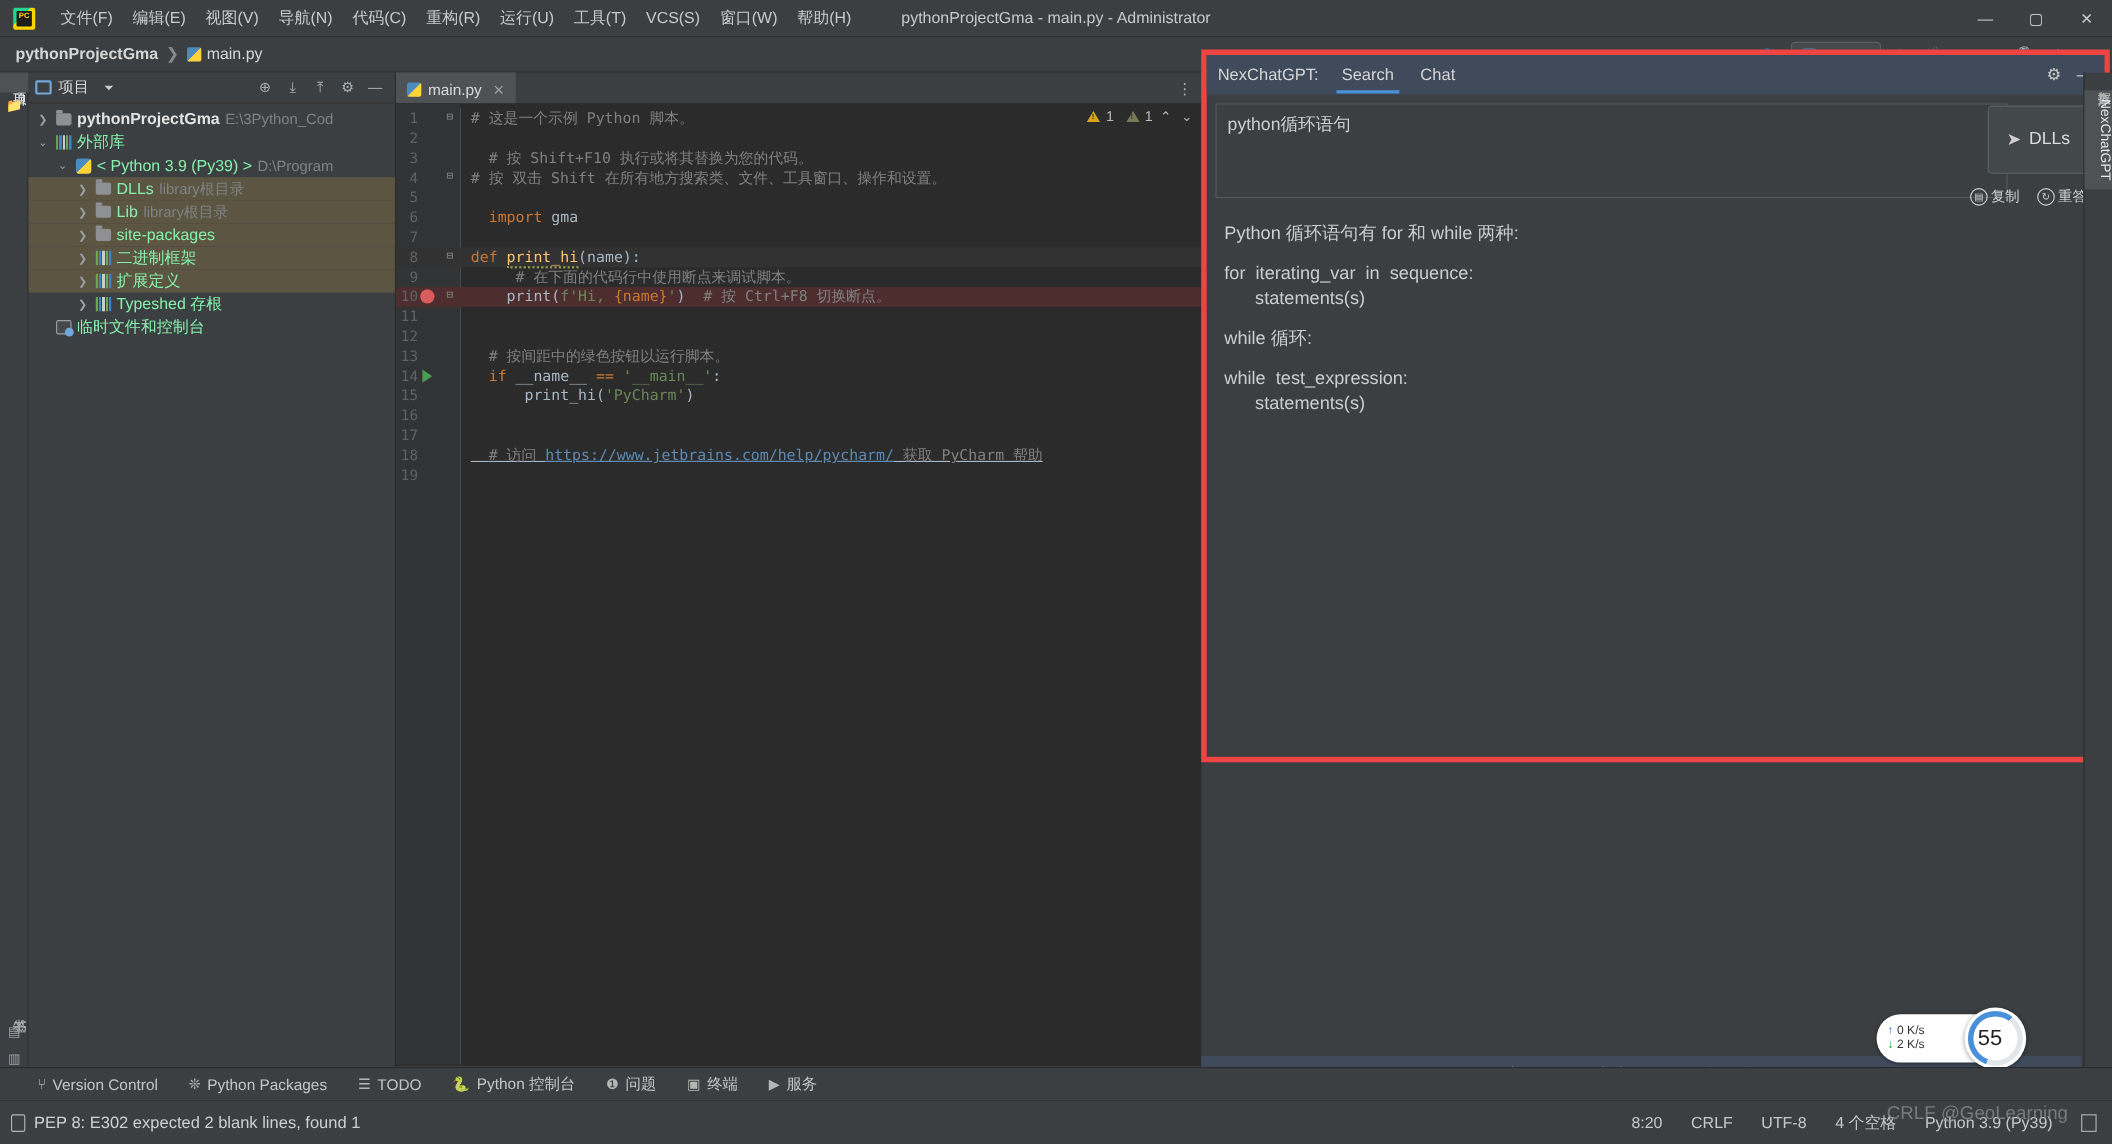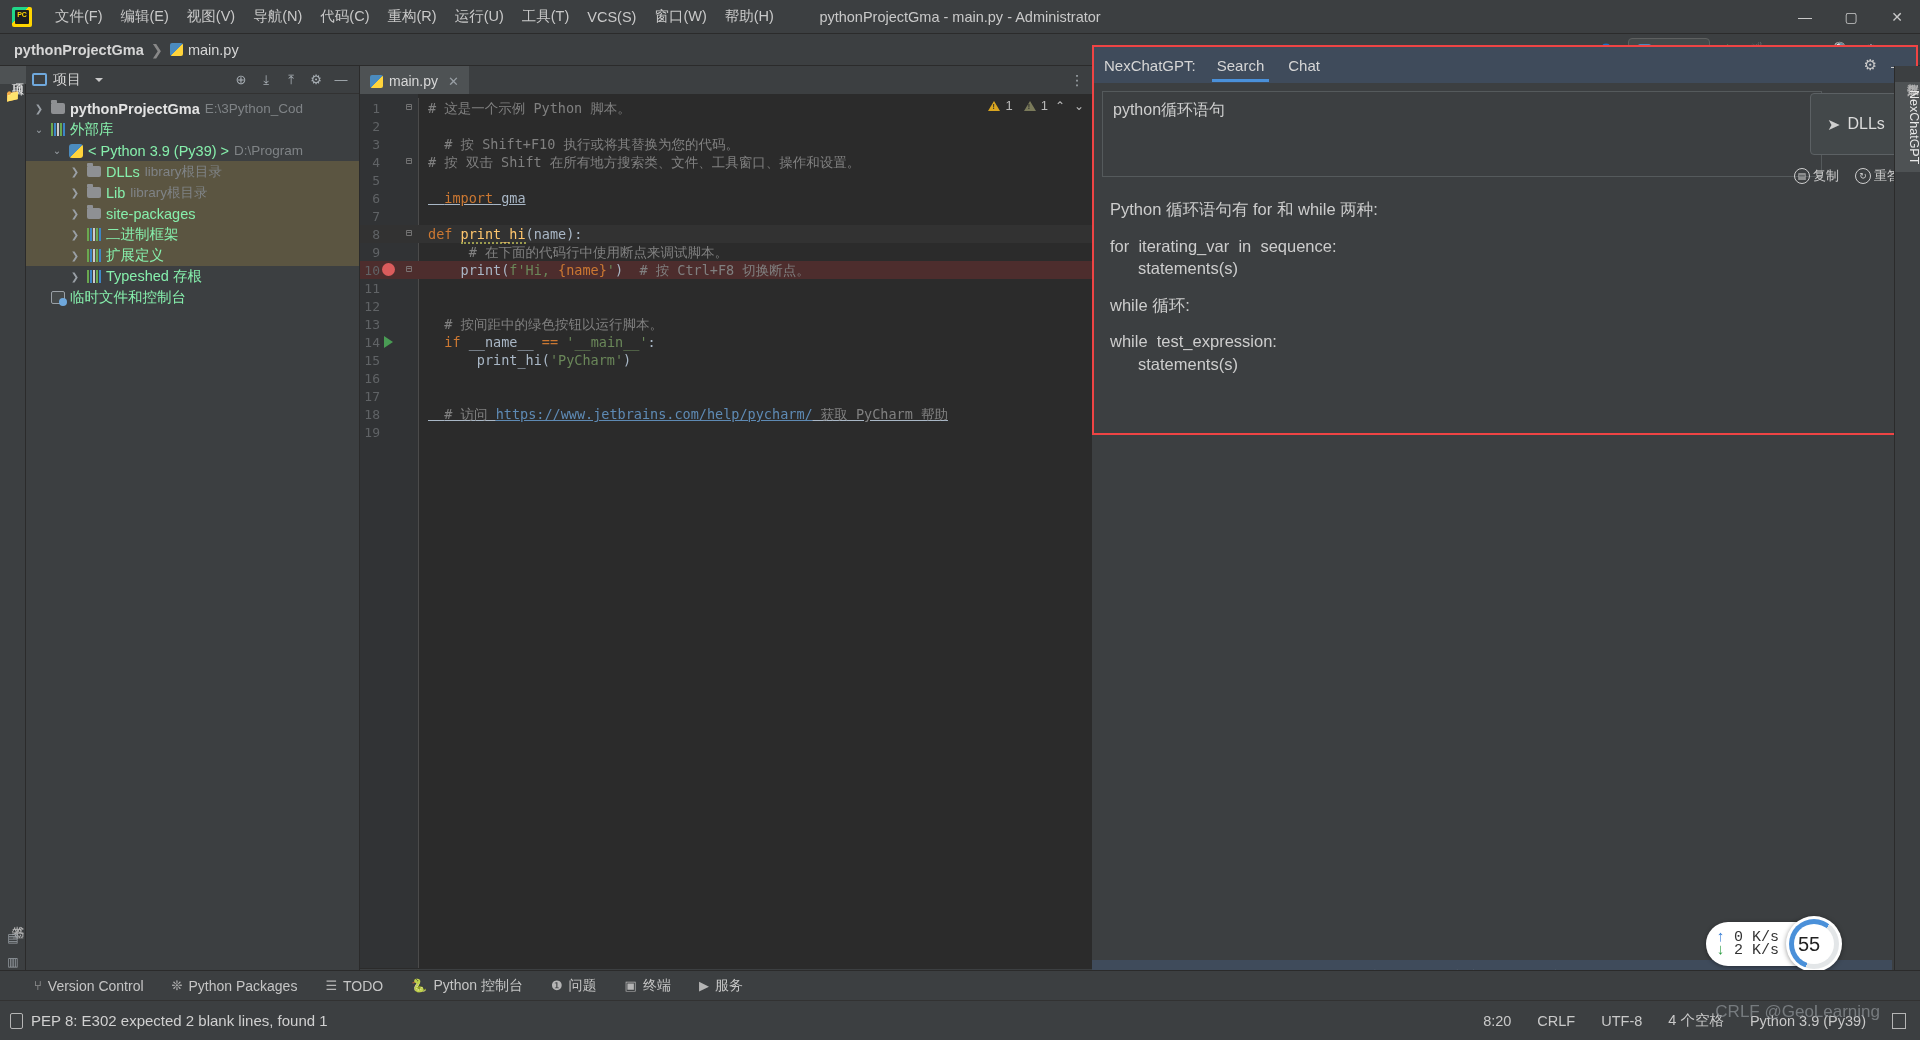--- a/index.html
+++ b/index.html
@@ -184,22 +184,22 @@
     position:absolute; left:0; right:0; bottom:0; height:30px; background:#3c3f41;
     display:flex; align-items:center; padding-left:10px; font-size:14px; color:#c0c0c0;
     border-top:1px solid #2b2b2b;
   }
   .editor-scroll {
     position:absolute; left:32px; bottom:0px; width: 250px; height:8px; background:#5c6164; border-radius:4px;
   }
 
   
   .plugin {
-    position: absolute; left: 1092px; top: 45px; width: 826px; height: 390px;
-    border: 2px solid #ef4444; background: #3c3f41;
+    position: absolute; left: 1092px; top: 45px; width: 826px; height: 648px;
+    border: 5px solid #ef4444; background: #3c3f41;
   }
   .plugin-head {
     height: 36px; background: #3f4b5b; display: flex; align-items: center; padding: 0 10px;
     gap: 18px; position: relative;
   }
   .plugin-name { font-size: 15px; color: #d6d6d6; }
   .ptab {
     font-size: 15px; color: #d6d6d6; padding: 8px 3px; position: relative; cursor:pointer;
   }
   .ptab.active::after {
@@ -260,21 +260,21 @@
   }
   .pf-link { cursor:pointer; }
   .pf-sep { color:#8d97a1; }
 
   
   .netwidget {
     position: absolute; left: 1706px; top: 922px; width: 115px; height: 44px;
     background: #ffffff; border-radius: 22px; display:flex; align-items:center; padding-left:10px;
     box-shadow: 0 1px 4px rgba(0,0,0,.4);
   }
-  .netlines { font-size: 15px; color:#333; line-height:13px; font-family:Liberation Mono, monospace; }
+  .netlines { font-size: 11px; color:#333; line-height:13px; font-family:Liberation Sans, sans-serif; }
   .up-arrow { color:#3b7fd4; }
   .dn-arrow { color:#2f9e44; }
   .cpu-ring {
     position:absolute; left: 1786px; top: 916px; width: 56px; height: 56px; border-radius: 50%;
     background: #ffffff; box-shadow: 0 1px 5px rgba(0,0,0,.4);
     display:flex; align-items:center; justify-content:center;
   }
   .cpu-ring::before {
     content:""; position:absolute; left:3px; top:3px; width:50px; height:50px; border-radius:50%;
     background: conic-gradient(from 200deg, #4a90d9 0deg 198deg, #e3e6e8 198deg 360deg);
@@ -498,21 +498,21 @@
           <div class="gline" style="top: 313px;">18</div>
           <div class="gline" style="top: 331px;">19</div>
         </div>
       <div class="code-lines" id="code-lines">
         <div class="vline"></div>
       <div class="cl" style="top: 5px;"><span class="c-comment"># 这是一个示例 Python 脚本。</span></div>
           <div class="cl" style="top: 23px;"></div>
           <div class="cl" style="top: 41px;">  <span class="c-comment"># 按 Shift+F10 执行或将其替换为您的代码。</span></div>
           <div class="cl" style="top: 59px;"><span class="c-comment"># 按 双击 Shift 在所有地方搜索类、文件、工具窗口、操作和设置。</span></div>
           <div class="cl" style="top: 77px;"></div>
-          <div class="cl" style="top: 95px; text-decoration: underline;">  <span class="c-kw">import</span> <span class="c-ident">gma</span></div>
+          <div class="cl" style="top: 95px;">  <span class="c-kw">import</span> <span class="c-ident">gma</span></div>
           <div class="cl" style="top: 113px;"></div>
           <div class="hl-line hl-def" style="top: 131px;"></div>
           <div class="cl" style="top: 131px;"><span class="c-kw">def</span> <span class="c-fn squiggle">print_hi</span><span class="c-ident">(name):</span></div>
           <div class="cl" style="top: 149px;">     <span class="c-comment"># 在下面的代码行中使用断点来调试脚本。</span></div>
           <div class="hl-line hl-bp" style="top: 167px;"></div>
           <div class="cl" style="top: 167px;">    <span class="c-ident">print(</span><span class="c-str">f'Hi, </span><span class="c-kw">{name}</span><span class="c-str">'</span><span class="c-ident">)</span>  <span class="c-comment"># 按 Ctrl+F8 切换断点。</span></div>
           <div class="cl" style="top: 185px;"></div>
           <div class="cl" style="top: 203px;"></div>
           <div class="cl" style="top: 221px;">  <span class="c-comment"># 按间距中的绿色按钮以运行脚本。</span></div>
           <div class="cl" style="top: 239px;">  <span class="c-kw">if</span> <span class="c-ident">__name__</span> <span class="c-kw">==</span> <span class="c-str">'__main__'</span><span class="c-ident">:</span></div>

